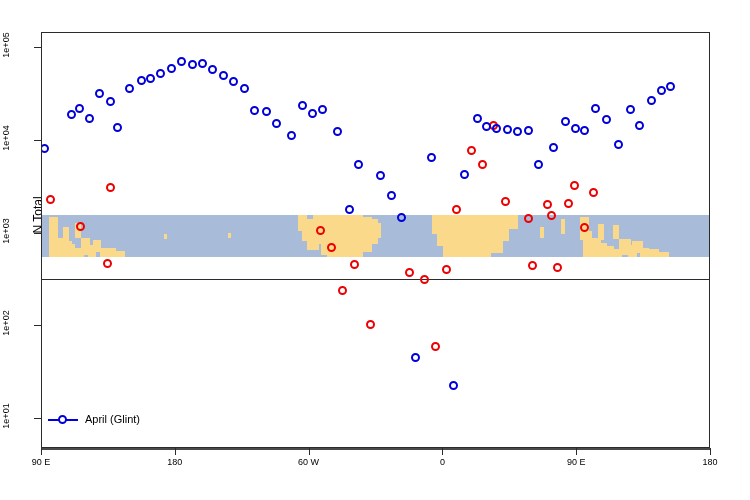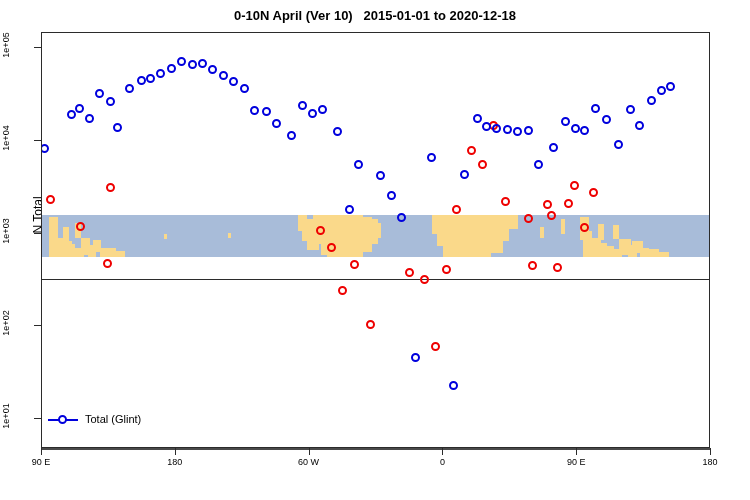--- a/index.html
+++ b/index.html
@@ -173,21 +173,20 @@
   .legend-key.land .ring { border: 2.4px solid #ee0000; }
   .legend-key.ocean .bar  { background: #0000dd; }
   .legend-key.ocean .ring { border: 2.4px solid #0000dd; }
   .legend-label { white-space: nowrap; }
 </style>
 </head>
 <body>
 
 <div id="page">
 
-  <div id="chart-title">0-10N April (Ver 10)   2015-01-01 to 2020-12-18</div>
 
   <div id="y-axis-title">N Total</div>
 
   <div id="axis-left-line"></div>
   <div id="axis-bottom-line"></div>
 
   <div id="ytick-marks">
       <div class="tick ytick" style="top: 418px;"></div>
       <div class="ytick-label" style="width: 40px; left: -14px; top: 411px;">1e+01</div>
       <div class="tick ytick" style="top: 325.25px;"></div>
@@ -352,17 +351,17 @@
         <div class="pt ocean" style="left: 628.86px; top: 53.9751px; border-color: rgb(0, 0, 221);"></div>
       </div>
   </div>
 
   <div id="legend">
     <div class="legend-row">
       <span class="legend-key ocean">
         <span class="bar"></span>
           <span class="ring"></span>
       </span>
-      <span class="legend-label">Total (Glint)</span>
+      <span class="legend-label">April (Glint)</span>
     </div>
   </div>
 
 </div>
 
 </body></html>

